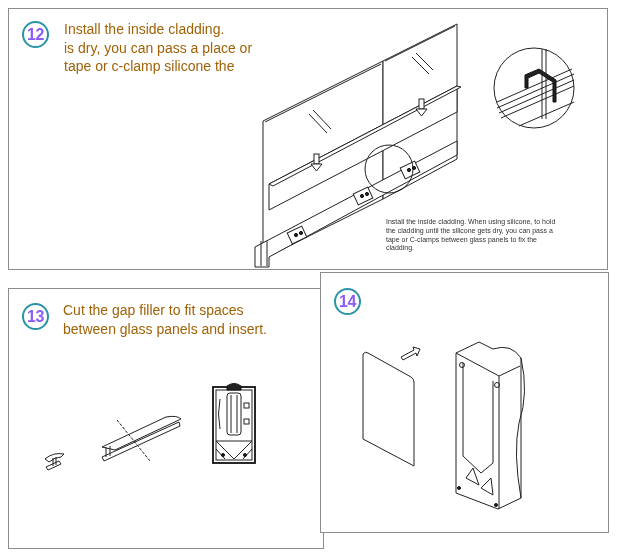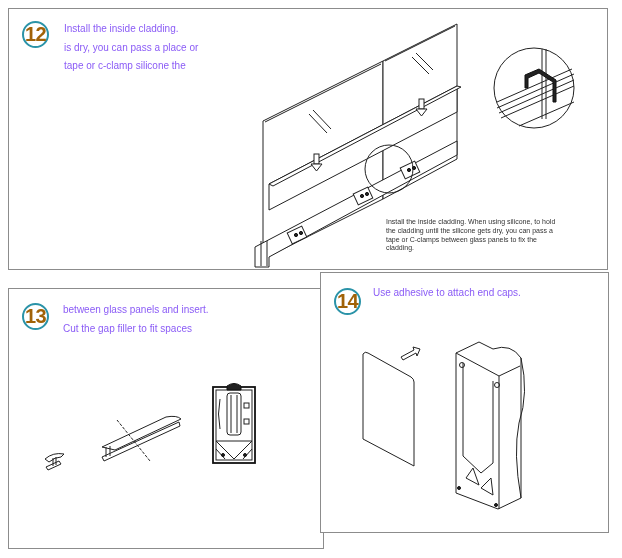--- a/index.html
+++ b/index.html
@@ -3,23 +3,23 @@
 <meta charset="utf-8">
 <style>
   html, body { margin: 0; padding: 0; background: #ffffff; }
   body { width: 622px; height: 558px; position: relative; overflow: hidden;
          font-family: "Liberation Sans", sans-serif; }
   .panel { position: absolute; border: 1px solid #8c8c8c; background: #fff; box-sizing: border-box; }
   #p12 { left: 8px; top: 8px; width: 600px; height: 262px; }
   #p13 { left: 8px; top: 288px; width: 316px; height: 261px; }
   #p14 { left: 320px; top: 272px; width: 289px; height: 261px; }
   .badge { position: absolute; width: 27px; height: 27px; border: 2px solid #2a93a8; border-radius: 50%;
-           box-sizing: border-box; color: #a16207; font-weight: bold; font-size: 20px;
+           box-sizing: border-box; color: #8b5cf6; font-weight: bold; font-size: 16px;
            display: flex; align-items: center; justify-content: center; letter-spacing: -0.5px; }
-  .step-text { position: absolute; color: #8b5cf6; font-size: 10px; line-height: 18.5px; }
+  .step-text { position: absolute; color: #a16207; font-size: 14px; line-height: 18.5px; }
   .caption { position: absolute; color: #333; font-size: 7px; line-height: 8.8px; }
   svg { position: absolute; overflow: visible; }
   svg .ln { fill: none; stroke: #222; stroke-width: 1; }
   svg .thk { fill: none; stroke: #111; stroke-width: 1.8; }
   svg .fl { fill: #fff; stroke: #222; stroke-width: 1; }
   svg .dk { fill: #222; stroke: #111; stroke-width: 1; }
 </style>
 </head>
 <body>
 
@@ -91,22 +91,22 @@
     <div>Install the inside cladding. When using silicone, to hold</div>
     <div>the cladding until the silicone gets dry, you can pass a</div>
     <div>tape or C-clamps between glass panels to fix the</div>
     <div>cladding.</div>
   </div>
 </div>
 
 <div class="panel" id="p13">
   <div class="badge" style="left:13px; top:14px;">13</div>
   <div class="step-text" style="left:54px; top:12px;">
+    <div>Cut the gap filler to fit spaces</div>
     <div>between glass panels and insert.</div>
-    <div>Cut the gap filler to fit spaces</div>
   </div>
   <svg style="left:0; top:0;" width="289" height="261" viewBox="0 0 289 261">
     <g>
       <path class="fl" d="M36 170 Q44 163 55 165 L52 168 Q46 168 40 173 Z"></path>
       <path class="fl" d="M37 178 L50 172 L52 175 L39 181 Z"></path>
       <line class="ln" x1="44" y1="169" x2="44" y2="177"></line>
       <line class="ln" x1="47" y1="168" x2="47" y2="176"></line>
     </g>
     <g>
       <path class="fl" d="M93 158 L157 128 Q168 126 172 130 L106 161 Z"></path>
@@ -128,23 +128,20 @@
       <path class="ln" d="M207 152 L243 152 L225 170 Z"></path>
       <path class="ln" d="M207 160 L216 170 M243 160 L234 170"></path>
       <circle class="dk" cx="214" cy="166" r="1.5"></circle>
         <circle class="dk" cx="236" cy="166" r="1.5"></circle>
     </g>
   </svg>
 </div>
 
 <div class="panel" id="p14">
   <div class="badge" style="left:13px; top:15px;">14</div>
-  <div class="step-text" style="left:52px; top:11px;">
-    <div>Use adhesive to attach end caps.</div>
-  </div>
   <svg style="left:0; top:0;" width="289" height="261" viewBox="0 0 289 261">
     <g>
       <path class="fl" d="M42 81 Q44 78 47 80 L90 104 Q93 106 93 109 L93 193 L42 166 Z"></path>
     </g>
     <g>
       <path class="fl" d="M80 84 L93 77 L92 74 L99 76 L96 83 L95 80 L82 87 Z"></path>
     </g>
     <g>
       <path class="fl" d="M135 80 L158 69 L172 76 Q190 70 200 85 L200 225 L177 236 L135 220 Z"></path>
       <path class="ln" d="M135 80 L178 103 L178 236"></path>

